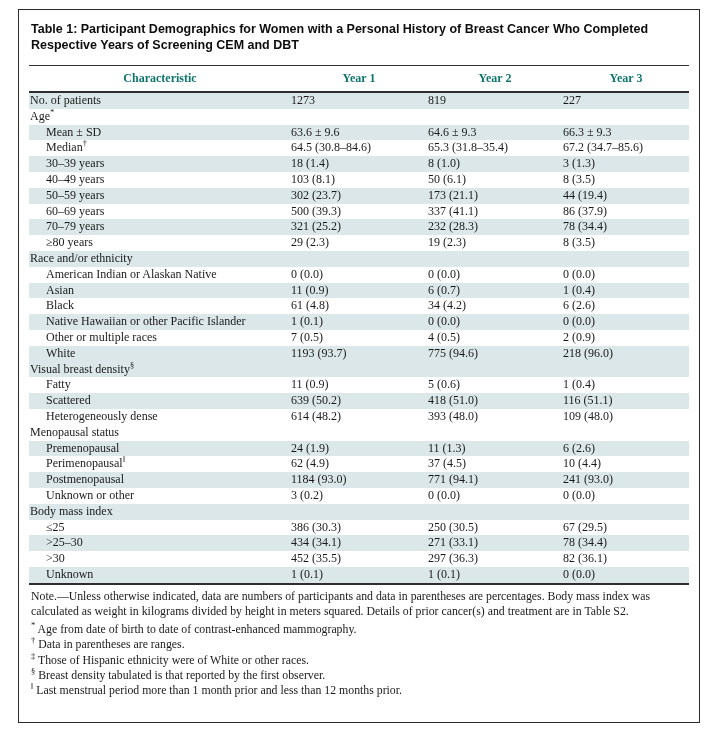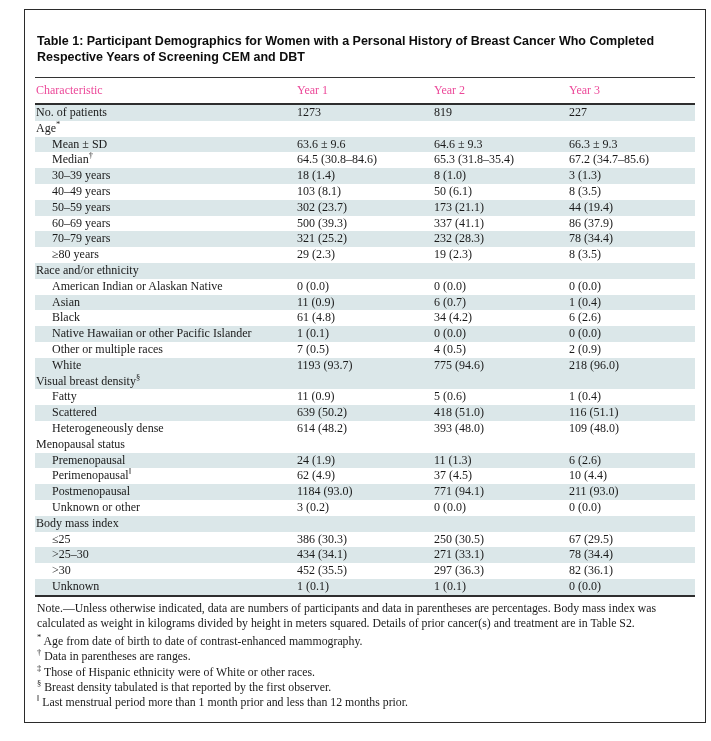--- a/index.html
+++ b/index.html
@@ -1,29 +1,29 @@
 <!DOCTYPE html>
 <html style="--shade: #dbe7e9;"><head>
 <meta charset="utf-8">
 <style>
   * { margin:0; padding:0; box-sizing:border-box; }
   html,body { width:711px; height:741px; background:#ffffff; font-family:"Liberation Serif", serif; }
   .frame {
-    position:absolute; left:24px; top:9px; width:682px; height:714px;
-    background:#fff; border:1.6px solid #2b2b2b; padding:23px 10px 0 10px;
+    position:absolute; left:18px; top:9px; width:682px; height:714px;
+    background:#fff; border:1.6px solid #2b2b2b; padding:11px 10px 0 10px;
   }
   .title {
     font-family:"Liberation Sans", sans-serif; font-weight:bold;
     font-size:12.5px; line-height:16px; color:#0d0d0d; padding:0 2px;
   }
   .rule-top { border-top:1.6px solid #333; margin-top:12px; }
   table { width:100%; border-collapse:collapse; table-layout:fixed; }
   col.c1 { width:261px; } col.c2 { width:137px; } col.c3 { width:135px; } col.c4 { width:auto; }
   thead th {
-    text-align:left; font-weight:normal; font-size:12px; color:#ec4899;
+    text-align:center; font-weight:bold; font-size:12px; color:#0f766e;
     height:26px; vertical-align:middle; border-bottom:2px solid #2e2e2e; padding:0 0 0 1px;
   }
   tbody td {
     font-size:12px; color:#1a1a1a; height:15.8px; line-height:15.8px;
     padding:0 0 0 1px; white-space:nowrap; overflow:hidden; vertical-align:middle;
   }
   tbody tr.shaded { background: var(--shade, #dbe7e9); }
   td.indent { padding-left:17px; }
   sup { font-size:8.5px; line-height:0; }
   .rule-bottom { border-top:2px solid #2e2e2e; }
@@ -194,21 +194,21 @@
         <tr>
           <td class="indent">Perimenopausal<sup>‖</sup></td>
           <td>62 (4.9)</td>
           <td>37 (4.5)</td>
           <td>10 (4.4)</td>
         </tr>
         <tr class="shaded">
           <td class="indent">Postmenopausal</td>
           <td>1184 (93.0)</td>
           <td>771 (94.1)</td>
-          <td>211 (93.0)</td>
+          <td>241 (93.0)</td>
         </tr>
         <tr>
           <td class="indent">Unknown or other</td>
           <td>3 (0.2)</td>
           <td>0 (0.0)</td>
           <td>0 (0.0)</td>
         </tr>
         <tr class="shaded">
           <td>Body mass index</td>
           <td></td>

